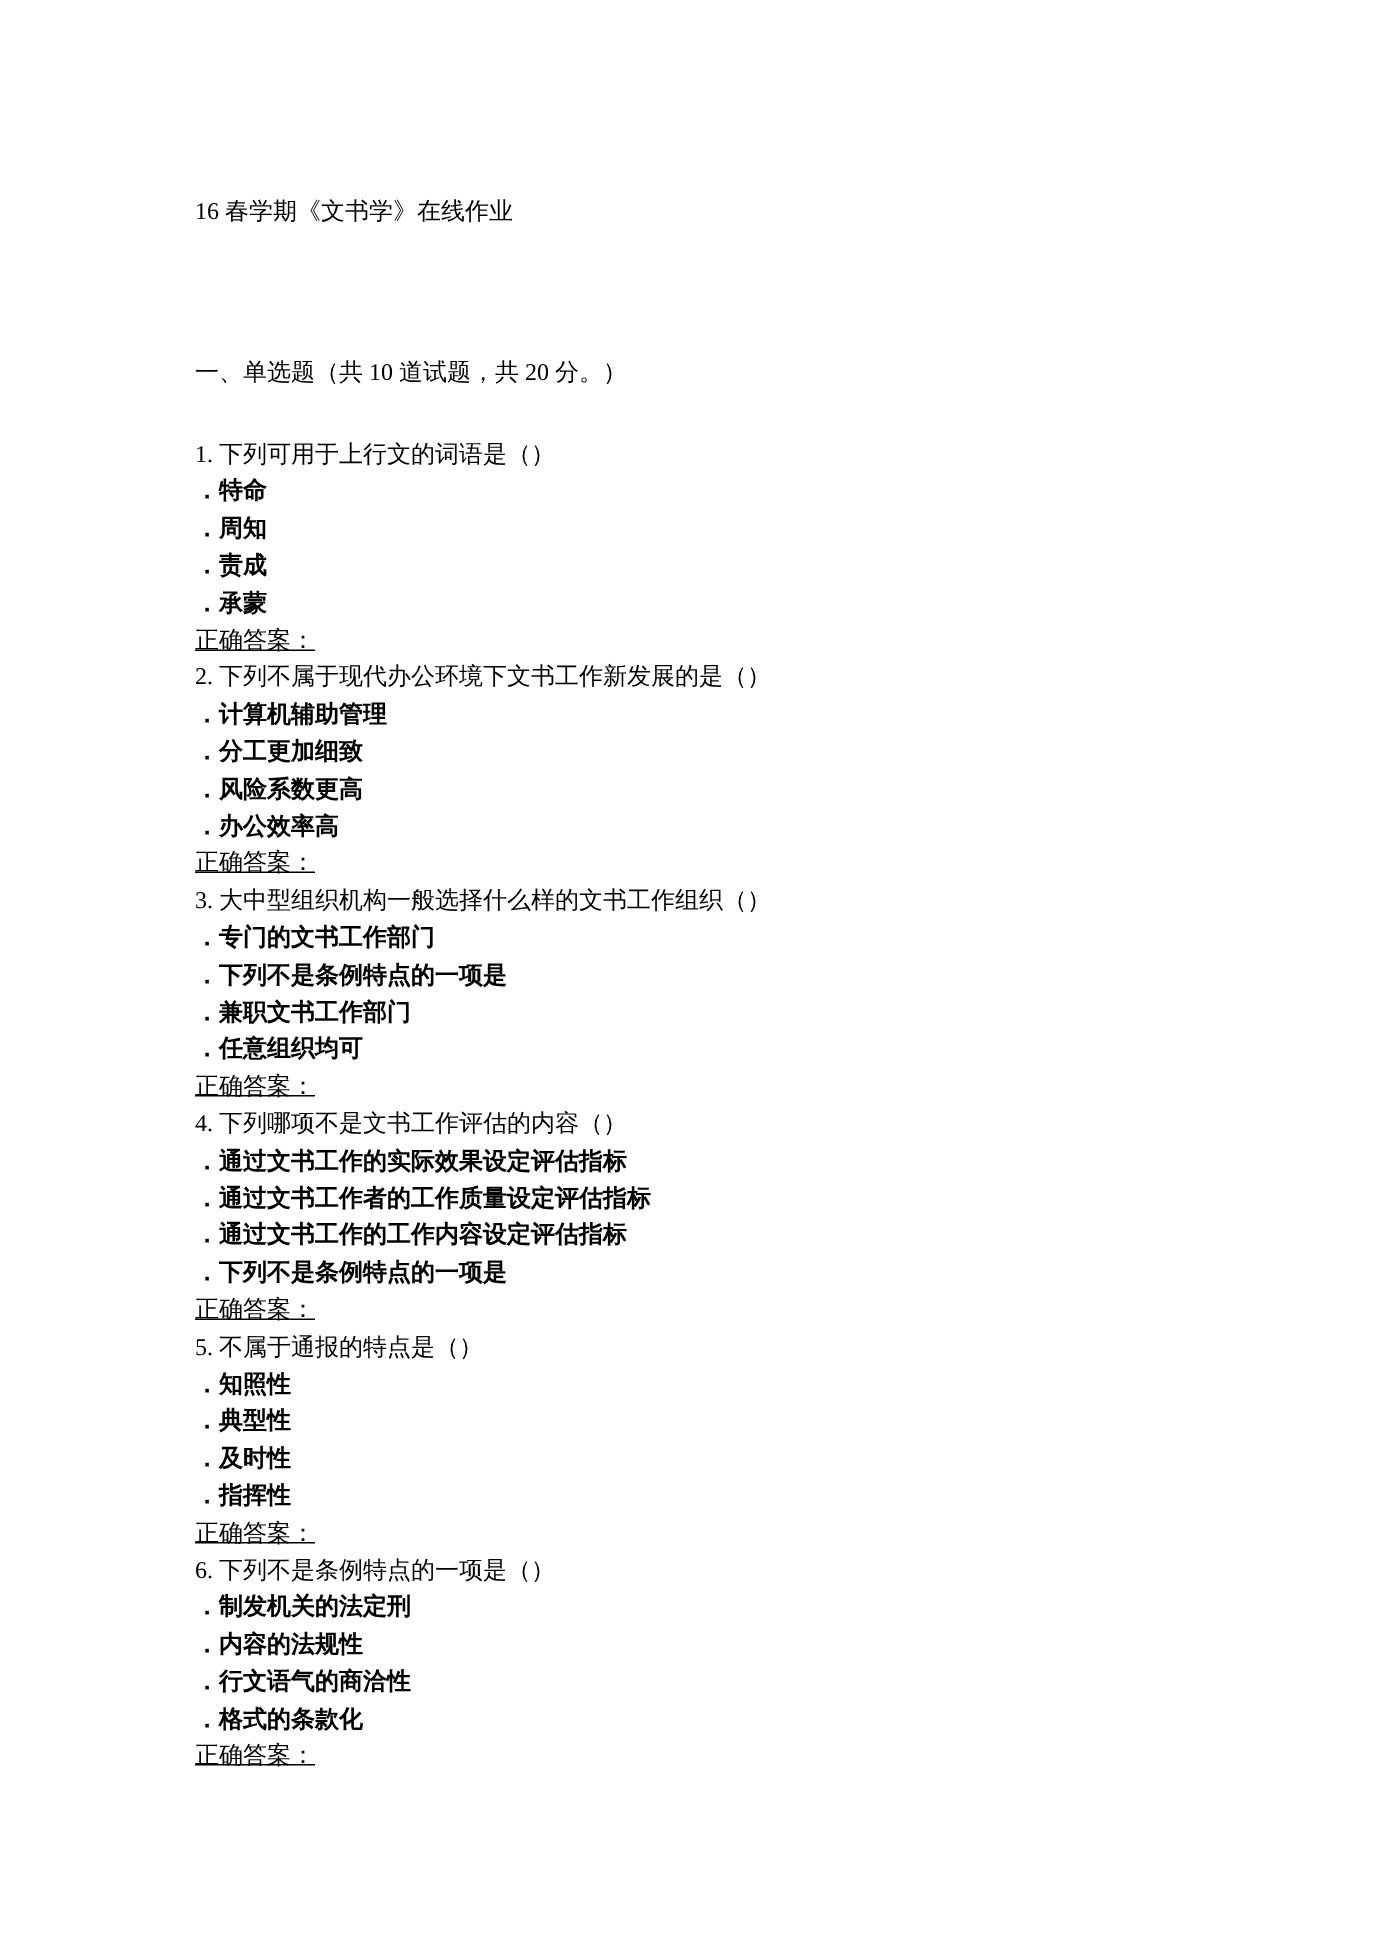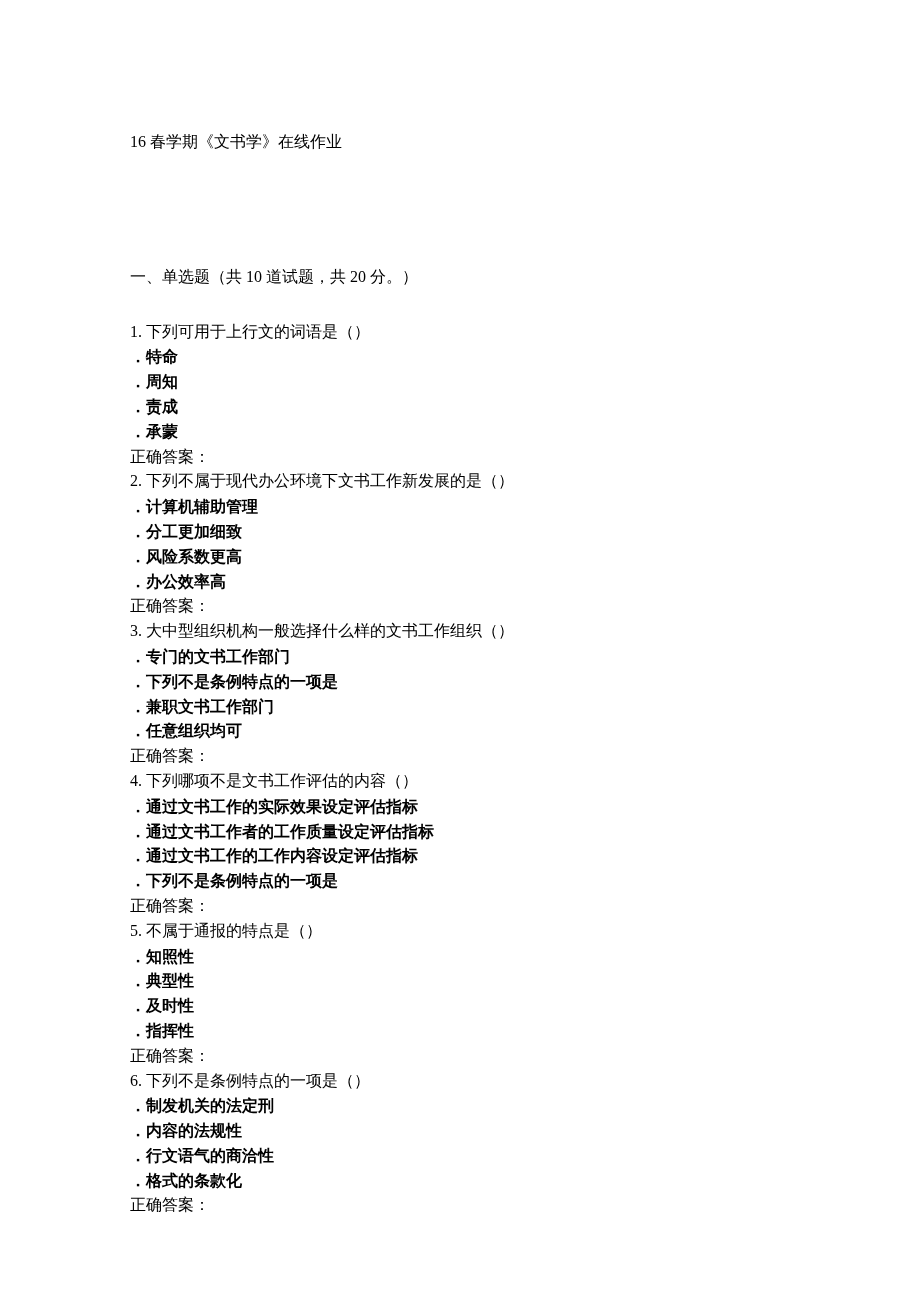--- a/index.html
+++ b/index.html
@@ -11,45 +11,45 @@
       background: #ffffff;
       width: 920px;
       min-height: 1302px;
       font-family: "SimSun", "宋体", serif;
       font-size: 16px;
       line-height: 1.55;
       color: #000000;
       padding: 130px 130px 110px 130px;
     }
     .title {
-      margin-bottom: 110px;
+      margin-bottom: 82px;
     }
     .section-header {
       margin-bottom: 30px;
       margin-top: 10px;
     }
     .question-block {
       margin-bottom: 0;
     }
     .question-stem {
       display: block;
     }
     .option {
       display: block;
       font-weight: bold;
     }
     .answer-label {
       display: block;
+      text-decoration: underline;
     }
     .q-num {
       display: inline;
     }
     .q-text {
       display: inline;
-      font-family: Liberation Mono, monospace;
     }
   </style>
 </head>
 <body>
 
 <div class="title">16 春学期《文书学》在线作业</div>
 
 <div class="section-header">一、单选题（共 10 道试题，共 20 分。）</div>
 
 <div class="question-block">

